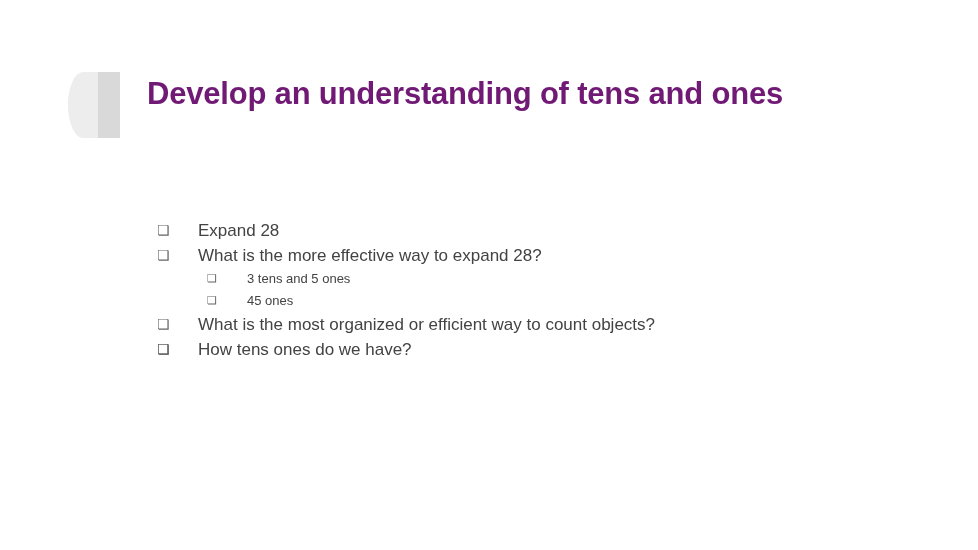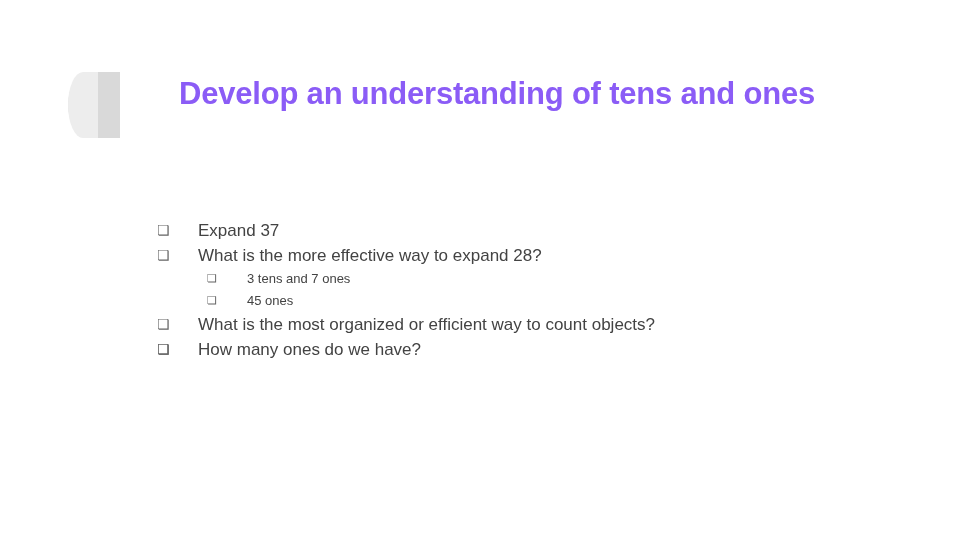--- a/index.html
+++ b/index.html
@@ -48,24 +48,23 @@
     border-top-left-radius: 30px 66px;
     border-bottom-left-radius: 30px 66px;
   }
   .title {
     position: absolute;
     left: 147px;
     top: 74px;
     width: 790px;
     font-size: 31px;
     font-weight: bold;
-    color: #8b5cf6;
+    color: #701a75;
     letter-spacing: -0.2px;
     line-height: 40px;
-    margin-left: 32px;
   }
   .body-block {
     position: absolute;
     left: 155px;
     top: 218px;
     width: 760px;
   }
   ul.level1 {
     list-style: none;
     margin: 0;
@@ -118,48 +117,48 @@
     <div class="deco-shape-inner"></div>
   </div>
 
   <div class="title">Develop an understanding of tens and ones</div>
 
   <div class="body-block">
     <ul class="level1">
 
       <li class="item1">
         <span class="bullet">❏</span>
-        <span class="txt">Expand 37</span>
+        <span class="txt">Expand 28</span>
       </li>
 
       <li class="item1">
         <span class="bullet">❏</span>
         <span class="txt">What is the more effective way to expand 28?</span>
       </li>
 
       <li class="item2">
         <span class="bullet">❏</span>
-        <span class="txt">3 tens and 7 ones</span>
+        <span class="txt">3 tens and 5 ones</span>
       </li>
 
       <li class="item2">
         <span class="bullet">❏</span>
         <span class="txt">45 ones</span>
       </li>
 
       <li class="item1">
         <span class="bullet">❏</span>
         <span class="txt">What is the most organized or efficient way to count objects?</span>
       </li>
 
       <li class="item1">
         <span class="bullet">❏</span>
       </li>
 
       <li class="item1">
         <span class="bullet">❏</span>
-        <span class="txt">How many ones do we have?</span>
+        <span class="txt">How tens ones do we have?</span>
       </li>
 
     </ul>
   </div>
 
 </div>
 
 </body></html>

